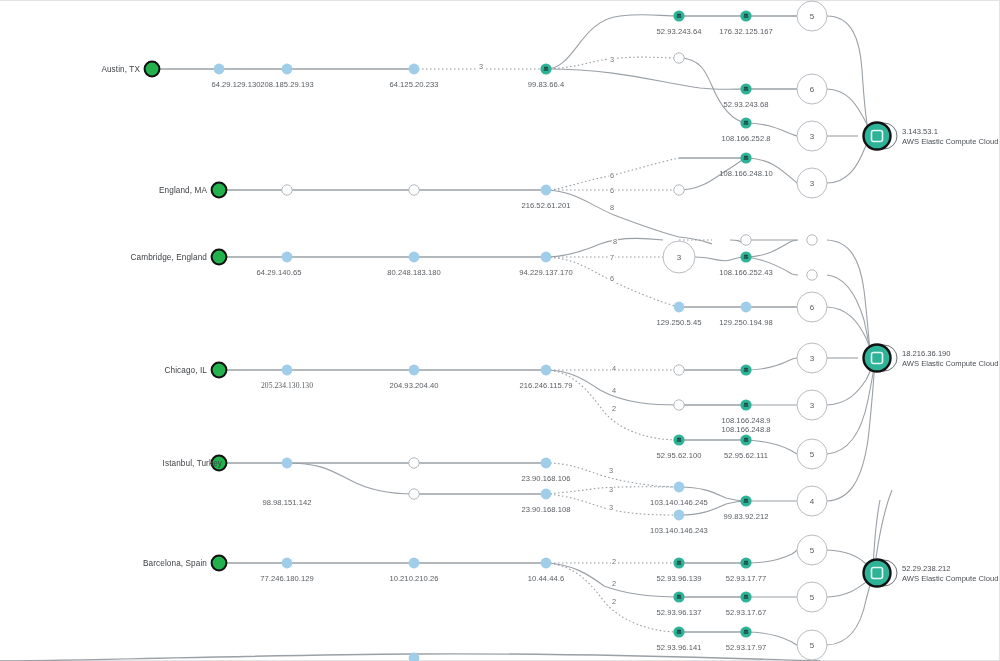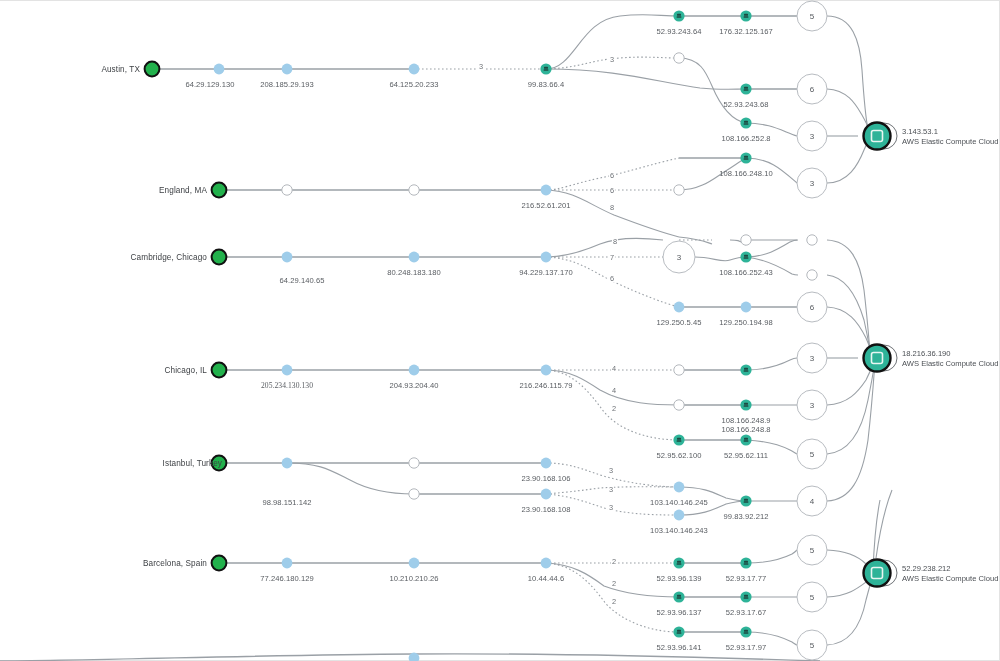--- a/index.html
+++ b/index.html
@@ -431,31 +431,31 @@
       <g>
         <circle cx="884" cy="573" r="13" fill="#ffffff" stroke="#6f7377" stroke-width="1"></circle>
         <circle cx="877" cy="573" r="13.5" fill="#2eb398" stroke="#111111" stroke-width="2.4"></circle>
         <g>
           <rect x="871.5" y="567.5" width="11" height="11" rx="2" fill="none" stroke="#e8f6f2" stroke-width="1.6"></rect>
         </g>
       </g>
     </svg>
 
   <div id="txt">
-      <div class="iplabel" style="left: 210px; top: 80px;">64.29.129.130</div>
+      <div class="iplabel" style="left: 236px; top: 80px;">64.29.129.130</div>
       <div class="iplabel" style="left: 287px; top: 80px;">208.185.29.193</div>
       <div class="iplabel" style="left: 414px; top: 80px;">64.125.20.233</div>
       <div class="iplabel" style="left: 546px; top: 80px;">99.83.66.4</div>
       <div class="iplabel" style="left: 679px; top: 27px;">52.93.243.64</div>
       <div class="iplabel" style="left: 746px; top: 27px;">176.32.125.167</div>
       <div class="iplabel" style="left: 746px; top: 100px;">52.93.243.68</div>
       <div class="iplabel" style="left: 746px; top: 134px;">108.166.252.8</div>
       <div class="iplabel" style="left: 746px; top: 169px;">108.166.248.10</div>
       <div class="iplabel" style="left: 546px; top: 201px;">216.52.61.201</div>
-      <div class="iplabel" style="left: 302px; top: 268px; margin-top: 8px;">64.29.140.65</div>
+      <div class="iplabel" style="left: 279px; top: 268px;">64.29.140.65</div>
       <div class="iplabel" style="left: 414px; top: 268px;">80.248.183.180</div>
       <div class="iplabel" style="left: 546px; top: 268px;">94.229.137.170</div>
       <div class="iplabel" style="left: 746px; top: 268px;">108.166.252.43</div>
       <div class="iplabel" style="left: 679px; top: 318px;">129.250.5.45</div>
       <div class="iplabel" style="left: 746px; top: 318px;">129.250.194.98</div>
       <div class="iplabel" style="left: 287px; top: 381px; font-family: Liberation Serif, serif;">205.234.130.130</div>
       <div class="iplabel" style="left: 414px; top: 381px;">204.93.204.40</div>
       <div class="iplabel" style="left: 546px; top: 381px;">216.246.115.79</div>
       <div class="iplabel" style="left: 746px; top: 381px; margin-top: 44px;">108.166.248.8</div>
       <div class="iplabel" style="left: 746px; top: 416px;">108.166.248.9</div>
@@ -484,21 +484,21 @@
       <div class="groupnum" style="left: 812px; top: 307px;">6</div>
       <div class="groupnum" style="left: 812px; top: 358px;">3</div>
       <div class="groupnum" style="left: 812px; top: 405px;">3</div>
       <div class="groupnum" style="left: 812px; top: 454px;">5</div>
       <div class="groupnum" style="left: 812px; top: 501px;">4</div>
       <div class="groupnum" style="left: 812px; top: 550px;">5</div>
       <div class="groupnum" style="left: 812px; top: 597px;">5</div>
       <div class="groupnum" style="left: 812px; top: 645px;">5</div>
       <div class="srclabel" style="left: 140px; top: 69px;">Austin, TX</div>
       <div class="srclabel" style="left: 207px; top: 190px;">England, MA</div>
-      <div class="srclabel" style="left: 207px; top: 257px;">Cambridge, Chicago</div>
+      <div class="srclabel" style="left: 207px; top: 257px;">Cambridge, England</div>
       <div class="srclabel" style="left: 207px; top: 370px;">Chicago, IL</div>
       <div class="srclabel" style="left: 222px; top: 463px;">Istanbul, Turkey</div>
       <div class="srclabel" style="left: 207px; top: 563px;">Barcelona, Spain</div>
       <div class="cloudlabel" style="left: 902px; top: 127px;">
         <b>3.143.53.1</b>
         <b>AWS Elastic Compute Cloud</b>
       </div>
       <div class="cloudlabel" style="left: 902px; top: 349px;">
         <b>18.216.36.190</b>
         <b>AWS Elastic Compute Cloud</b>

